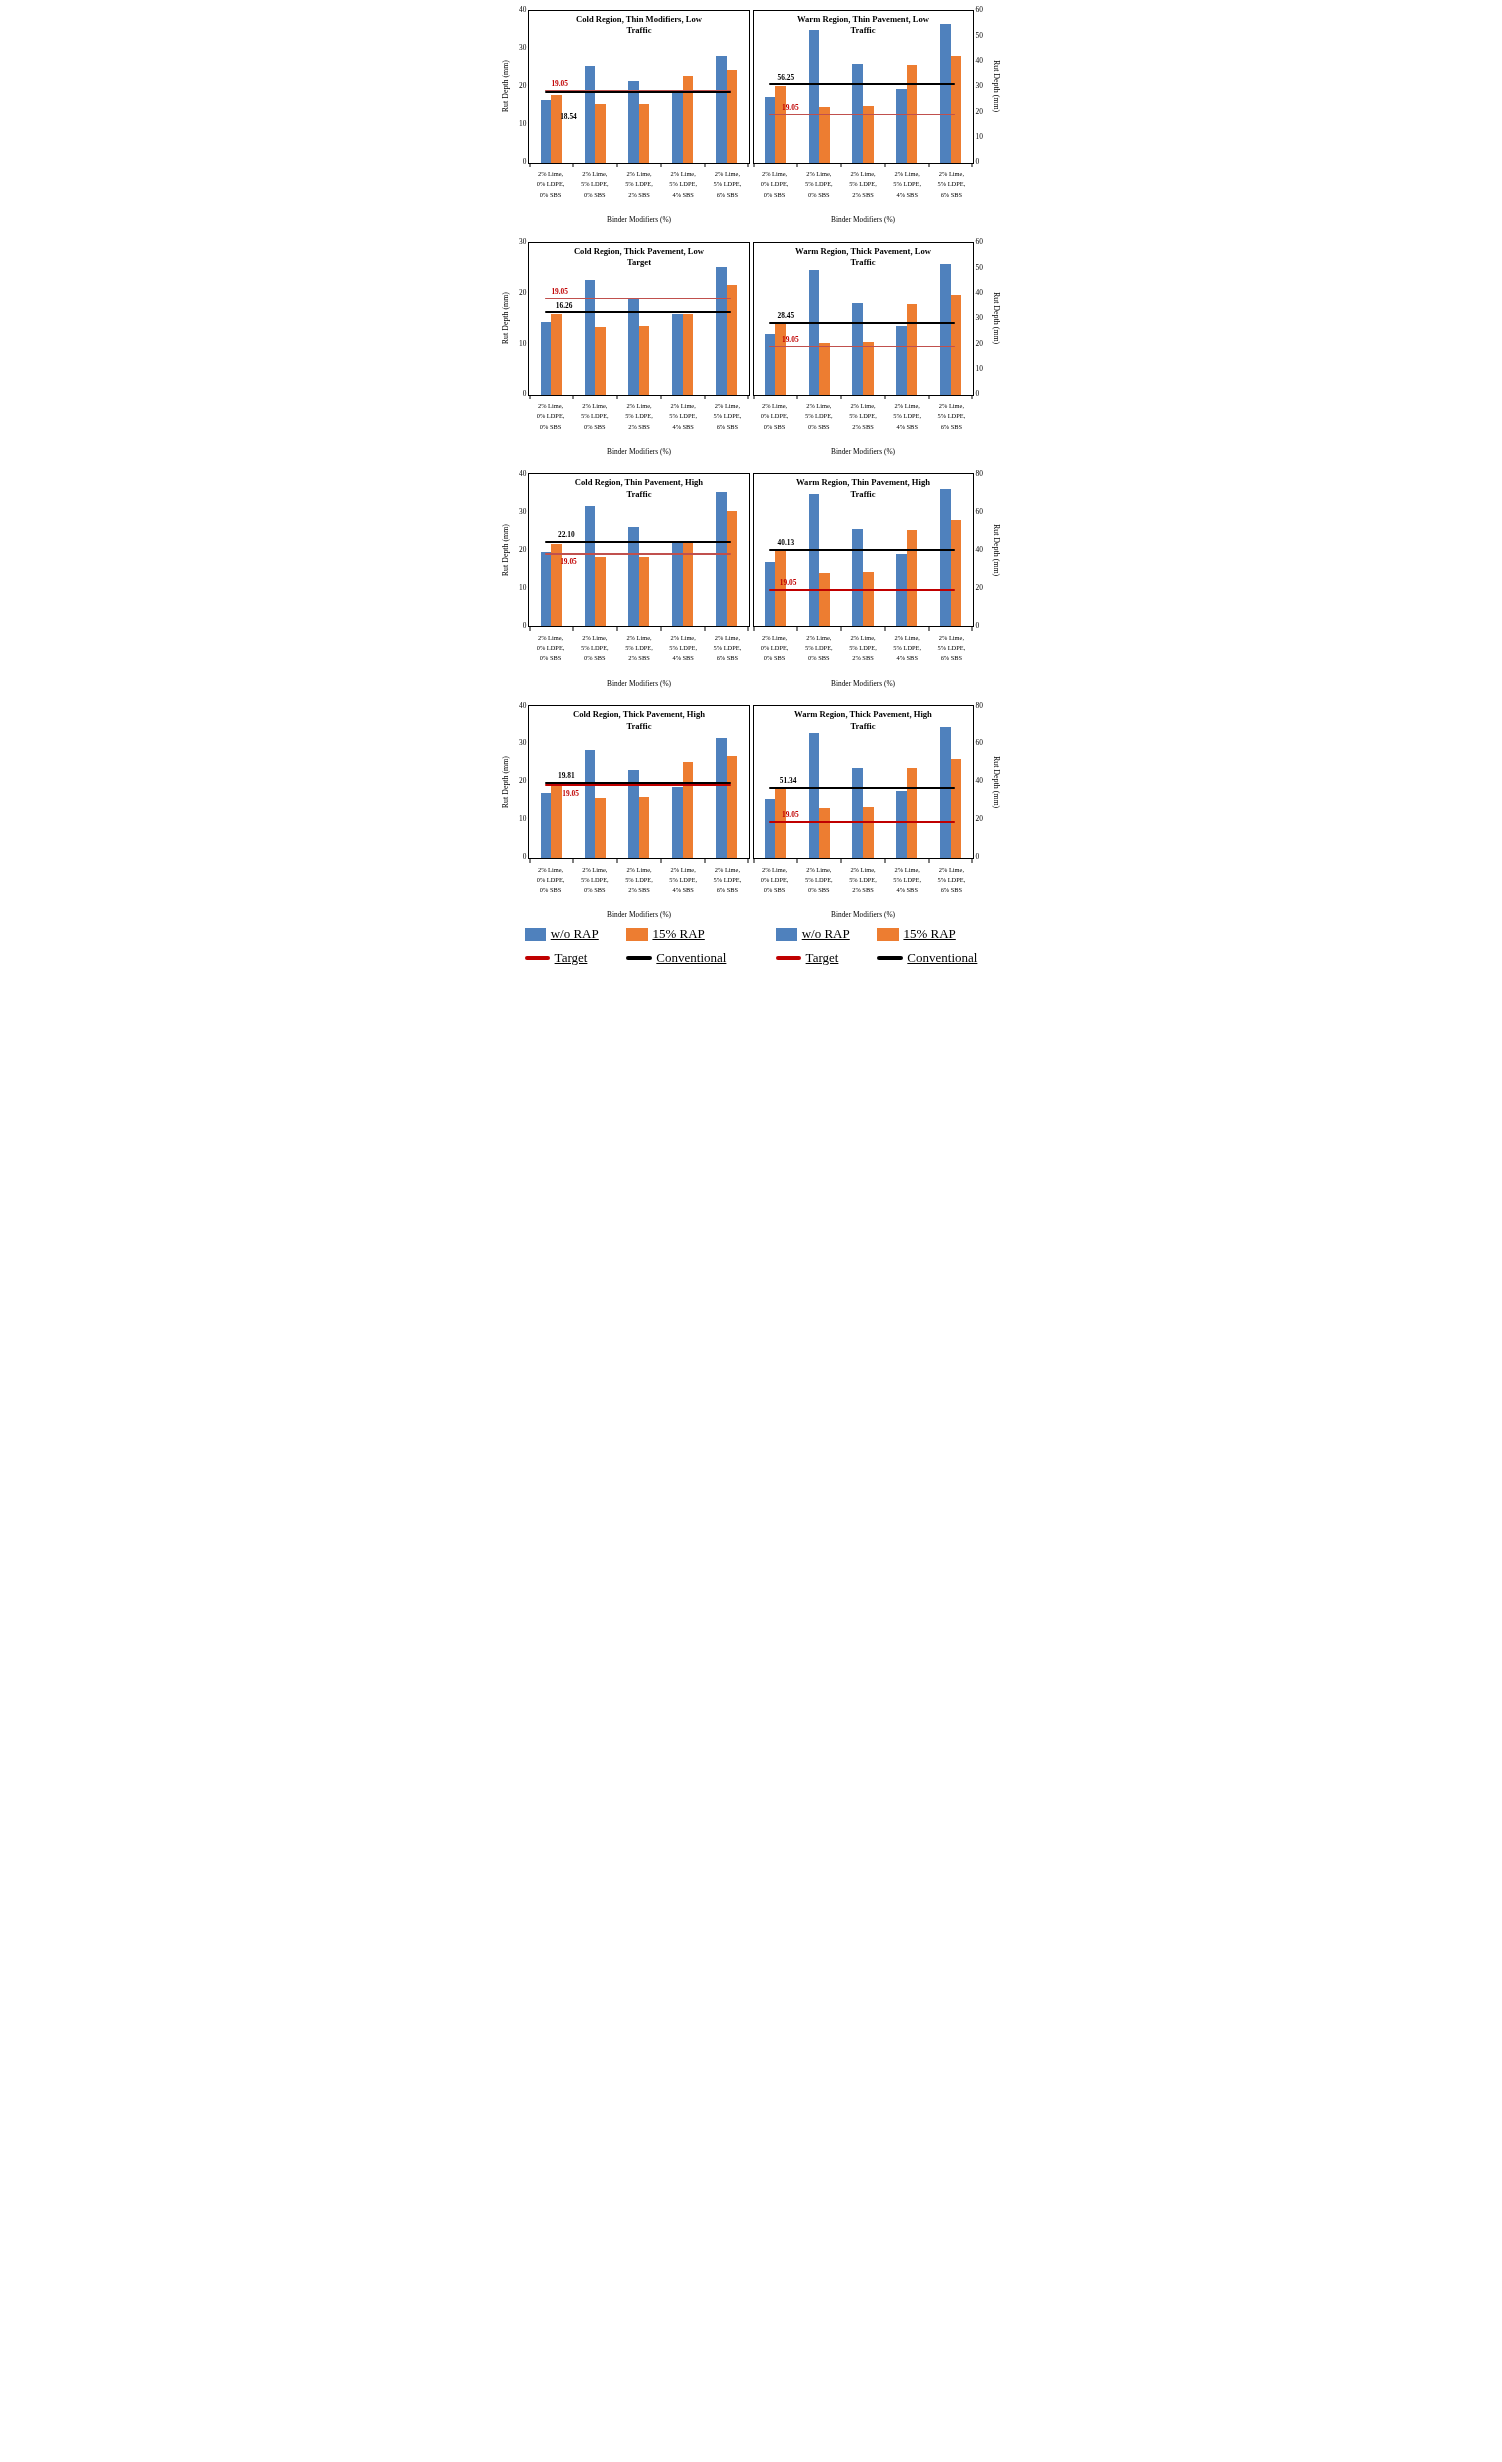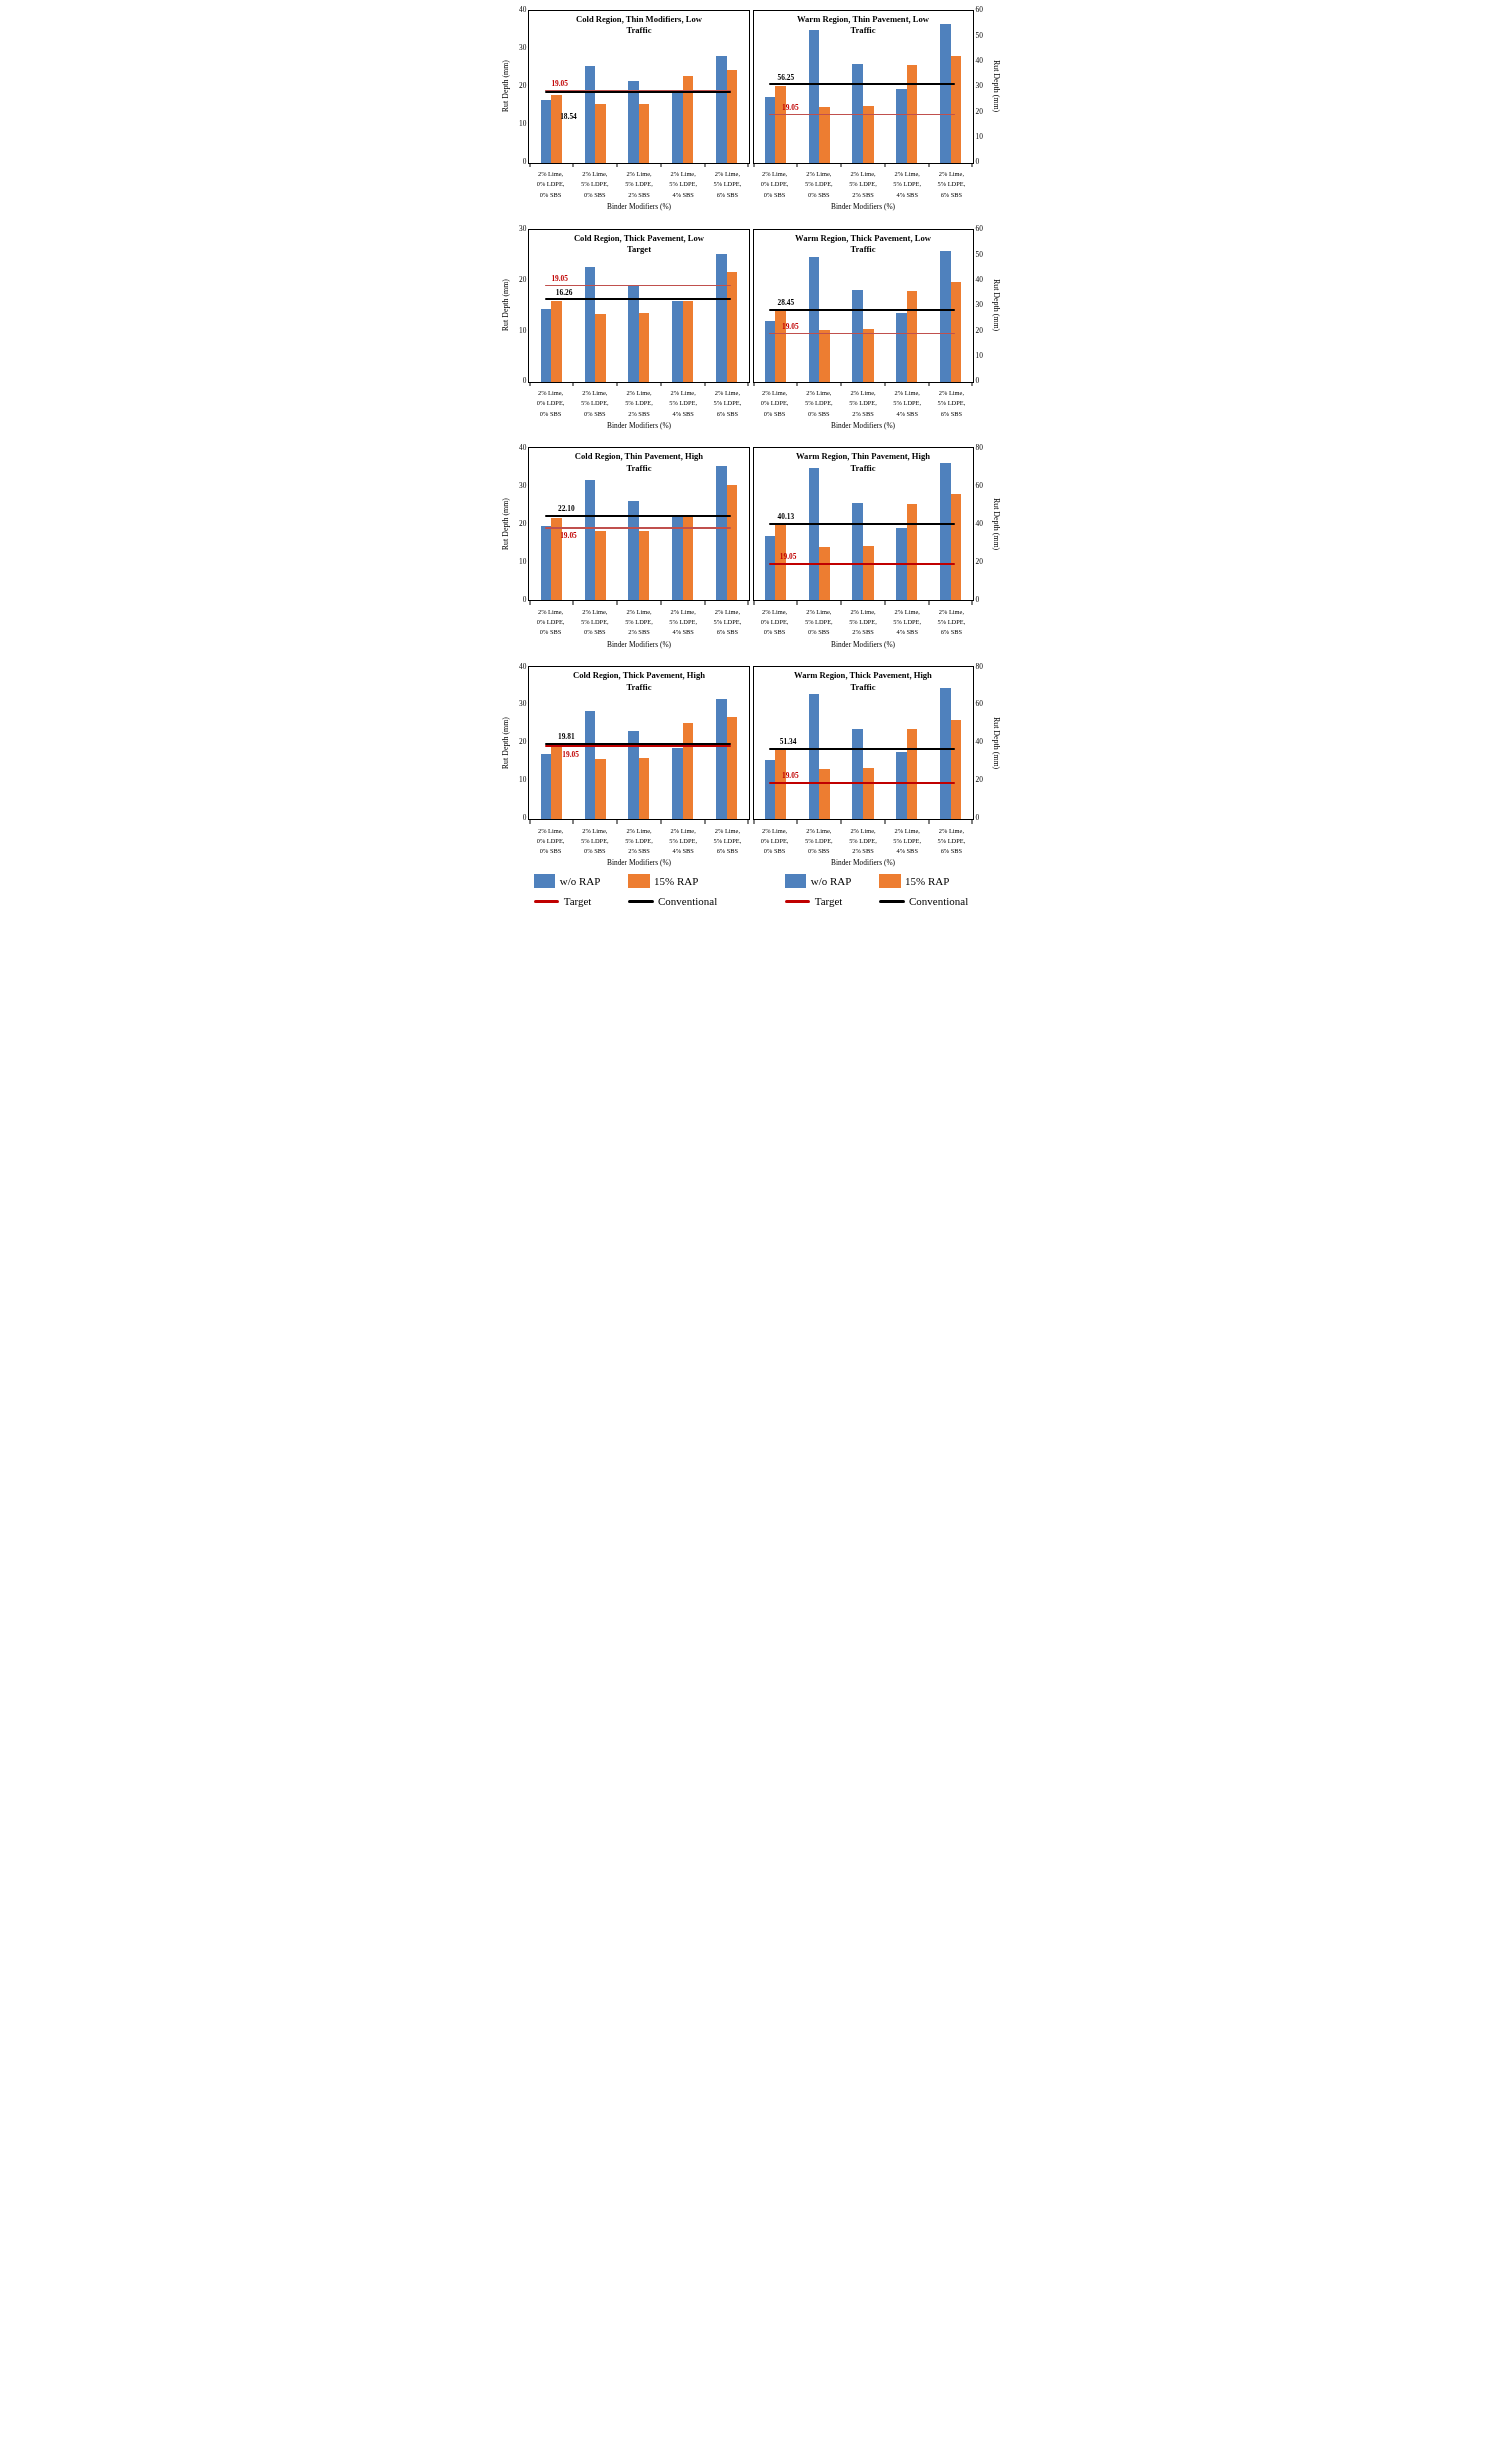--- a/index.html
+++ b/index.html
@@ -16,27 +16,27 @@
   .main{flex:1;min-width:0;}
   .plot{position:relative;height:152px;margin-top:4.9px;border:1.2px solid #000;background:#fff;}
   .title{position:absolute;top:3px;left:0;right:0;margin:0 auto;max-width:148px;text-align:center;
          font-weight:bold;font-size:8.6px;line-height:1.35;z-index:3;}
   .bar{position:absolute;bottom:0;z-index:1;}
   .hline{position:absolute;left:7%;width:85%;border-radius:1.5px;z-index:2;}
   .linelabel{position:absolute;font-weight:bold;font-size:7.4px;z-index:3;white-space:nowrap;}
   .xtick{position:absolute;top:100%;margin-top:1px;width:1px;height:3.4px;background:#000;transform:translateX(-50%);}
   .cats{display:flex;margin-top:5.4px;}
   .cat{flex:1;text-align:center;font-size:6.4px;line-height:1.6;}
-  .xlabel{text-align:center;font-size:7.4px;margin-top:2px;}
+  .xlabel{text-align:center;font-size:7.4px;margin-top:15px;}
   .legendrow{display:grid;grid-template-columns:1fr 1fr;margin-top:6.9px;padding-bottom:12.8px;}
   .legend{display:grid;grid-template-columns:auto auto;column-gap:27.6px;row-gap:7.9px;justify-content:center;align-content:start;}
   .legenditem{display:flex;align-items:center;gap:4.4px;}
   .sw-rect{width:21.7px;height:13.3px;flex:none;}
   .sw-line{width:25.6px;height:3.4px;border-radius:2px;flex:none;}
-  .legendlabel{font-size:11px;white-space:nowrap;}
+  .legendlabel{font-size:13px;white-space:nowrap;text-decoration:underline;}
 </style>
 </head>
 <body>
 
 <div class="grid">
   <figure class="chart axis-left">
       <div class="ylab">
         <span>Rut Depth (mm)</span>
       </div>
       <div class="yticks">

